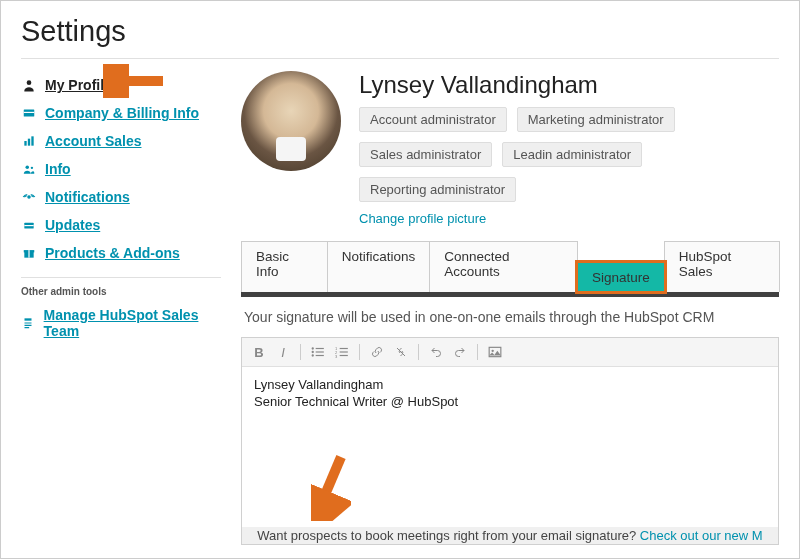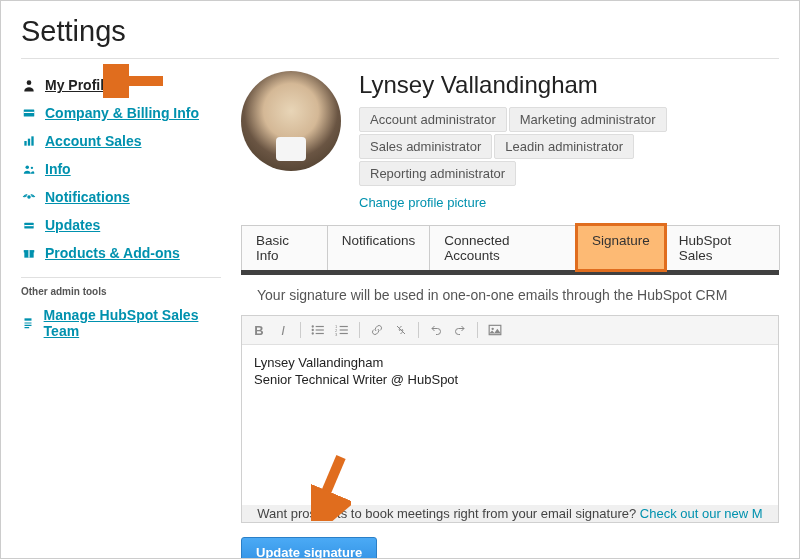--- a/index.html
+++ b/index.html
@@ -100,21 +100,21 @@
     }
     .profile-name {
       font-size: 24px;
       font-weight: 400;
       color: #222;
       margin-bottom: 8px;
     }
     .badges {
       display: flex;
       flex-wrap: wrap;
-      gap: 2px;
+      gap: 10px;
       margin-bottom: 8px;
     }
     .badge {
       background: #efefef;
       border: 1px solid #ddd;
       color: #555;
       font-size: 13px;
       padding: 4px 10px;
       border-radius: 2px;
     }
@@ -137,26 +137,27 @@
       font-size: 13.5px;
       cursor: pointer;
       position: relative;
       top: 1px;
       margin-right: -1px;
     }
     .tab.highlighted {
       outline: 3px solid #e06d1e;
       outline-offset: -1px;
       z-index: 2;
-      background: #fdba74;
+      background: #14b8a6;
+      margin-top: 21px;
     }
     .desc {
       color: #555;
       font-size: 14px;
-      margin: 12px 16px;
+      margin: 12px 3px;
     }
     .editor {
       border: 1px solid #d0d0d0;
       background: #fff;
     }
     .toolbar {
       display: flex;
       align-items: center;
       background: #f5f5f5;
       border-bottom: 1px solid #e0e0e0;

